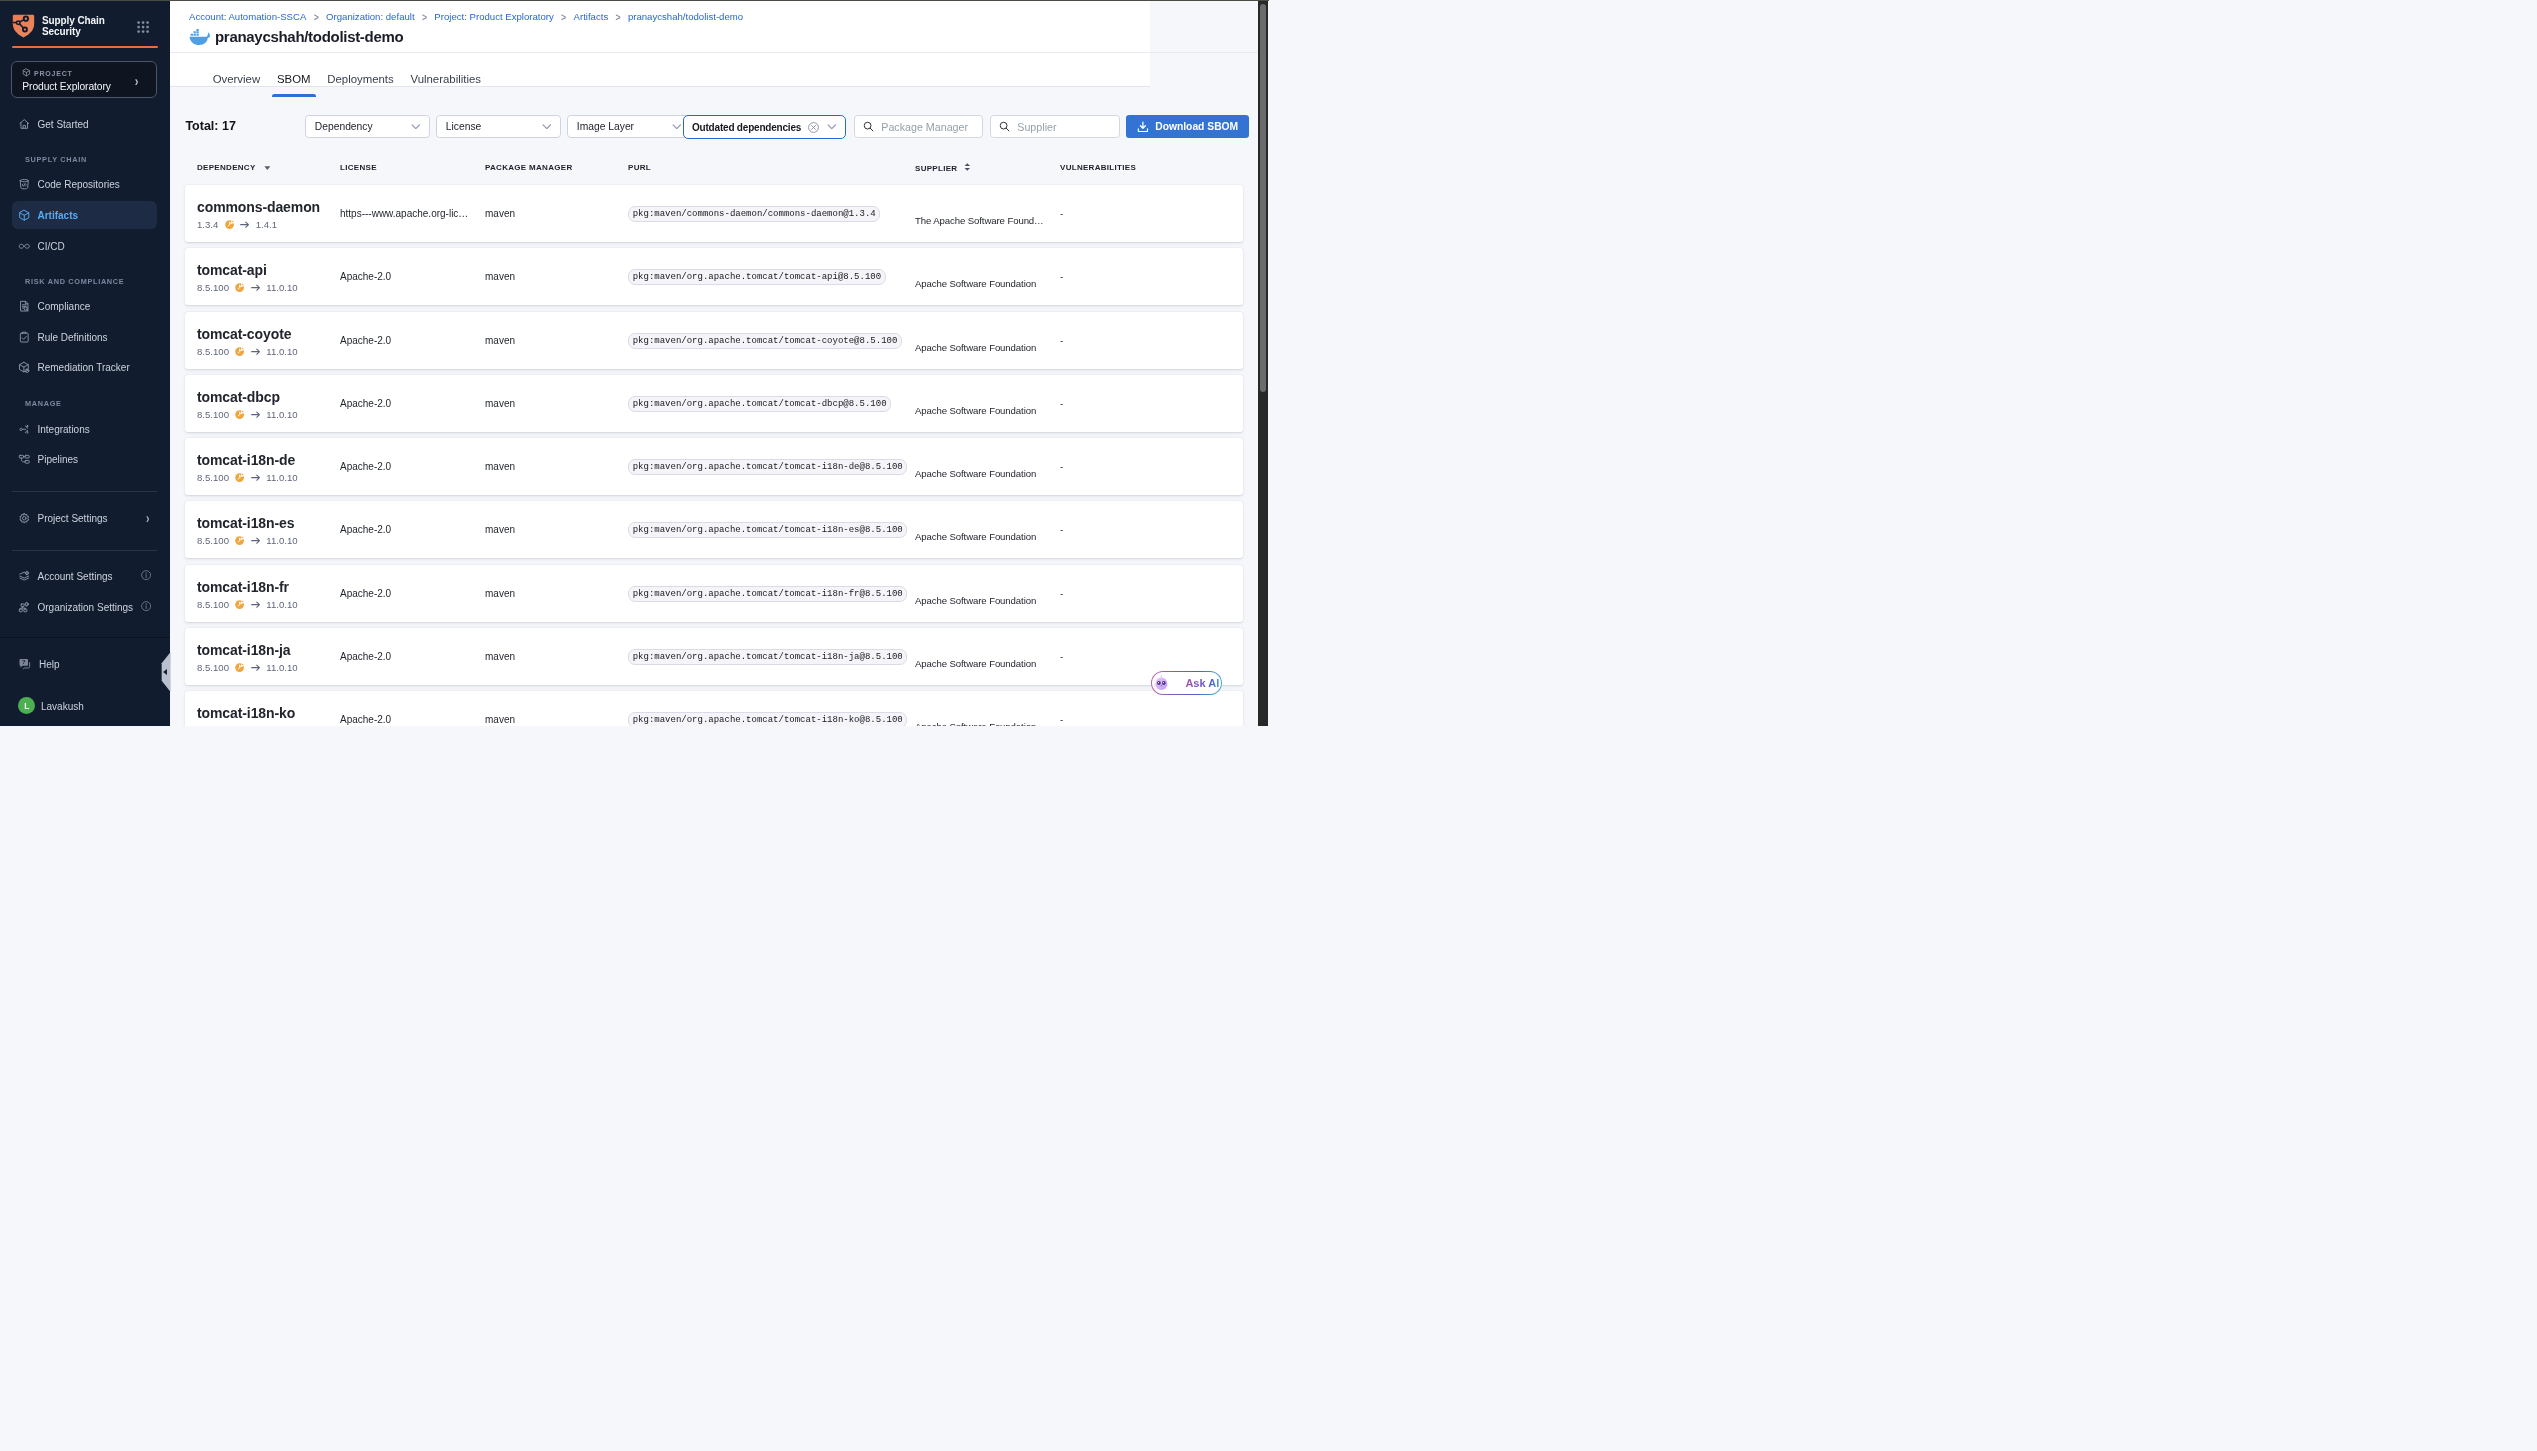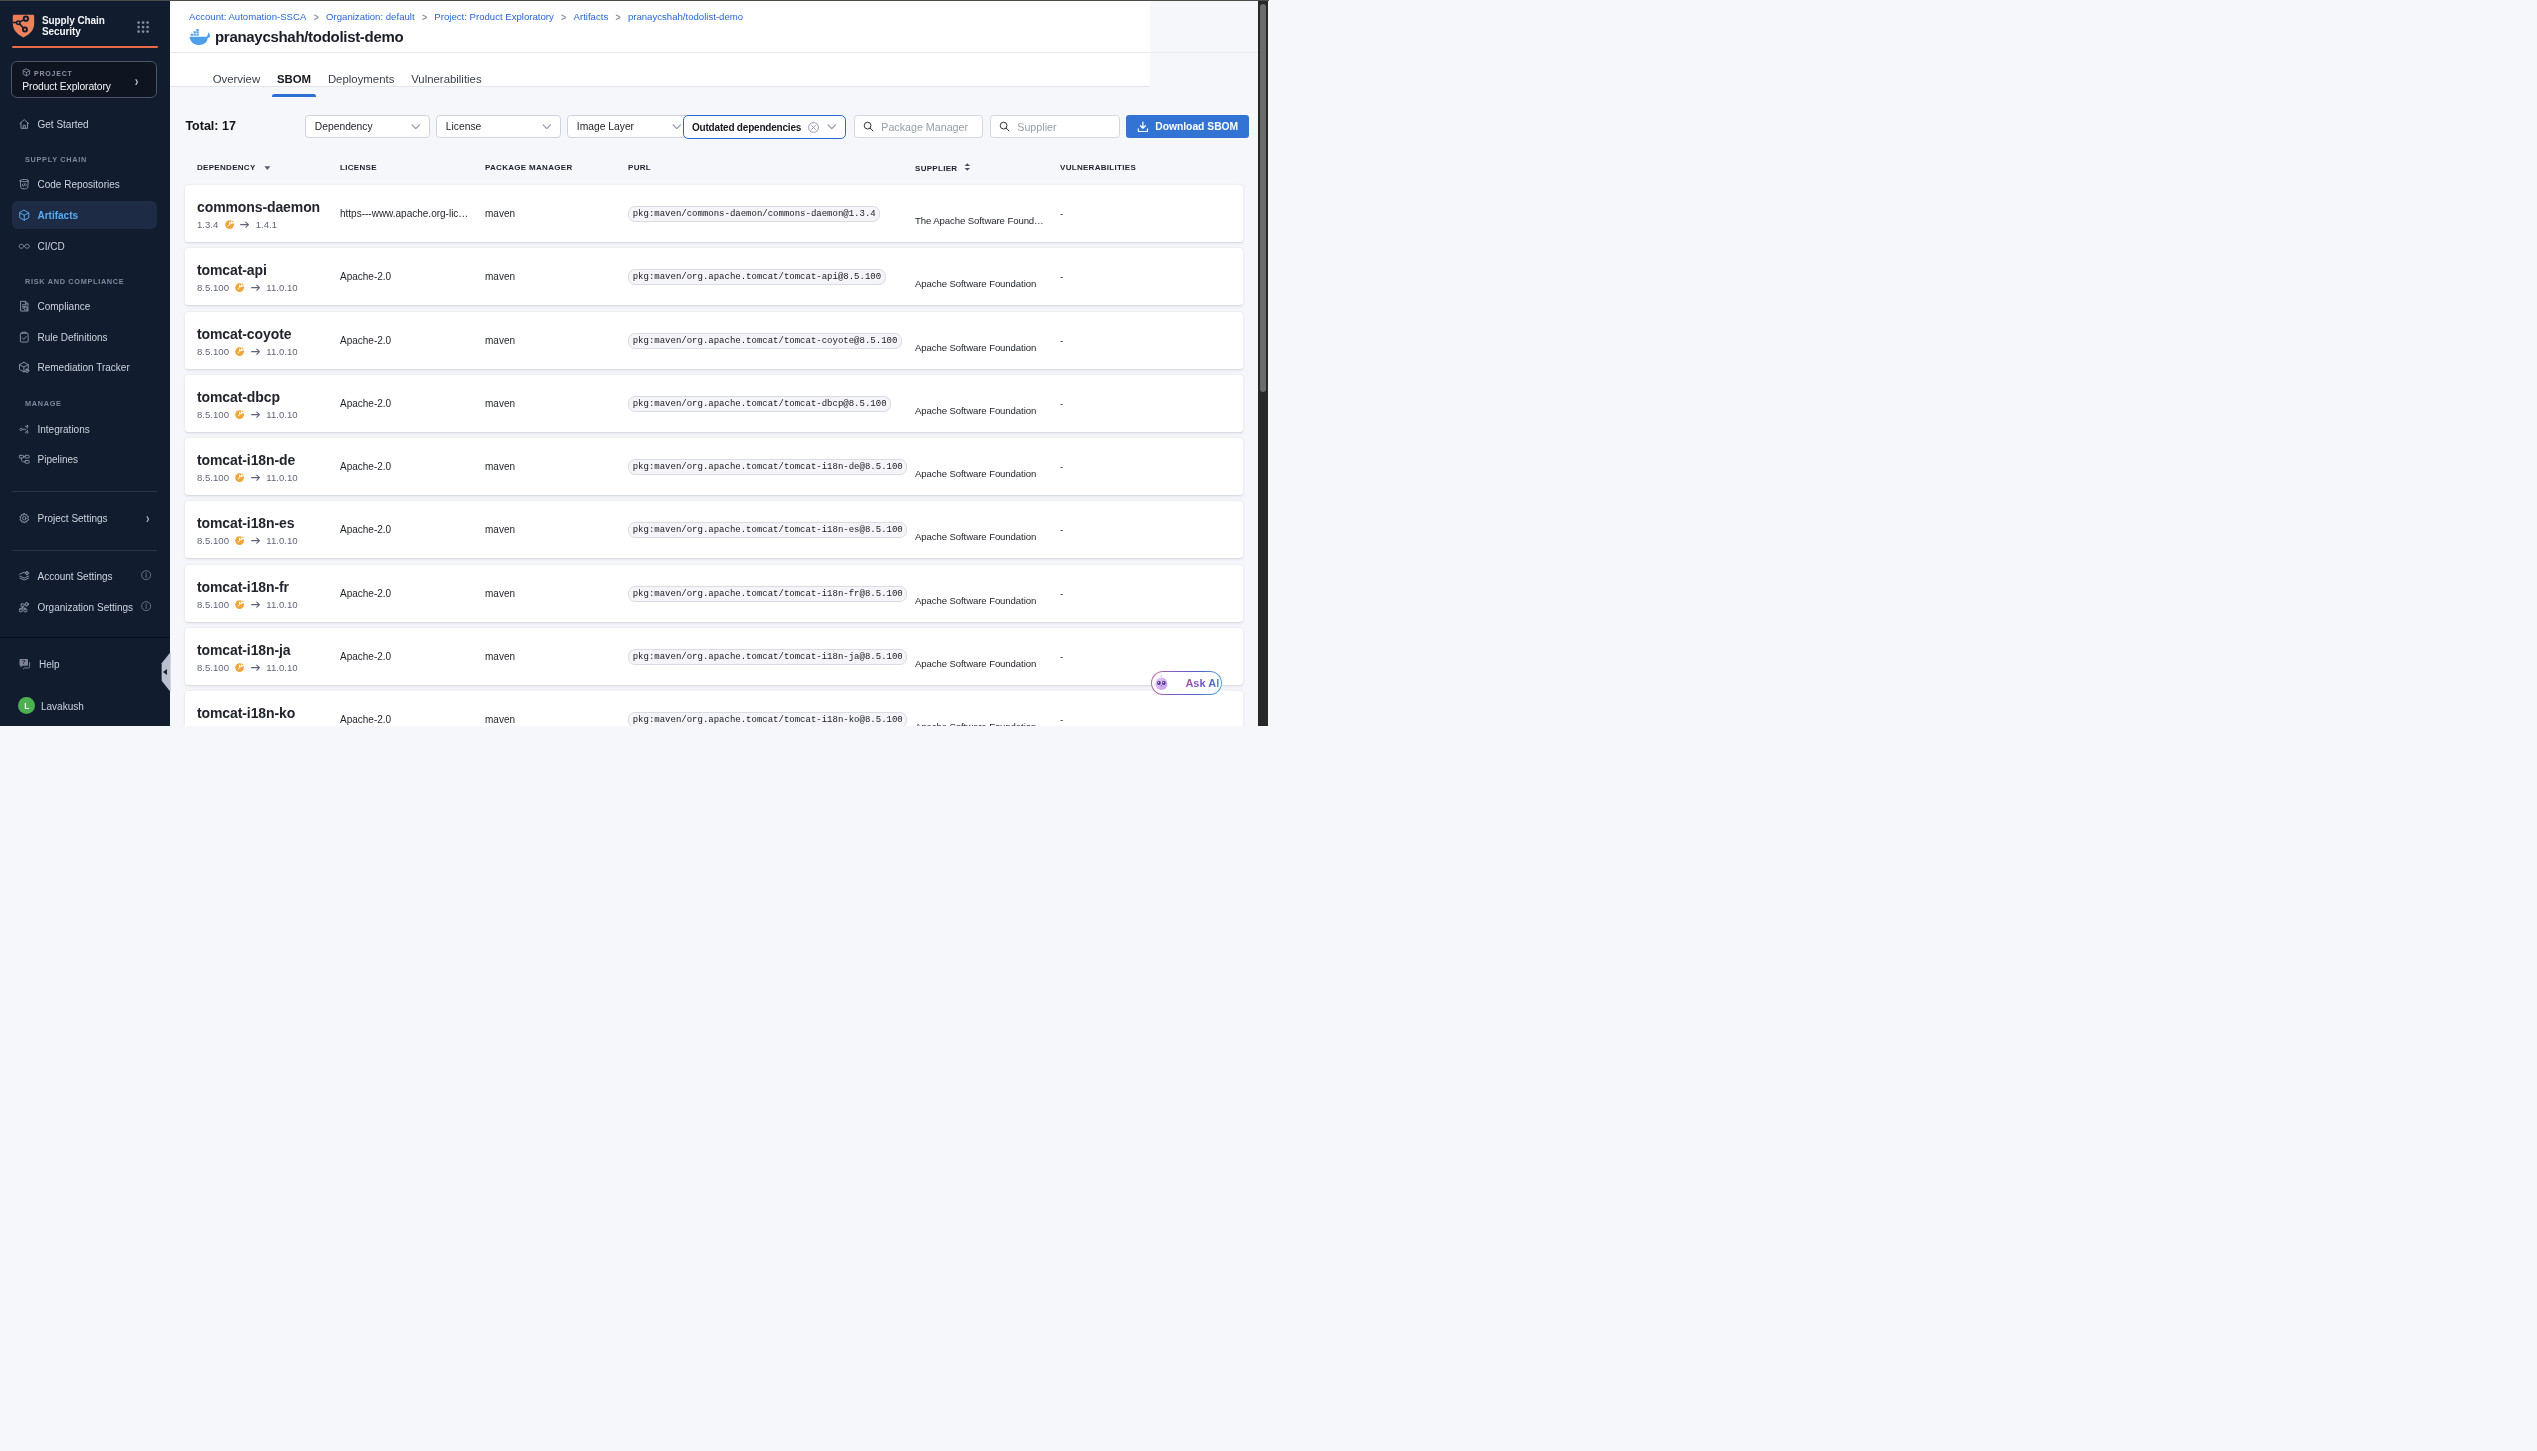--- a/index.html
+++ b/index.html
@@ -32,21 +32,21 @@
 
 .content { position:absolute; left:170px; top:0; width:1088px; height:726px; }
 .header { position:absolute; left:0; top:0; width:980px; height:87px; background:#fff; border-bottom:0.7px solid #e3e5ec; }
 .crumbs { position:absolute; left:19px; top:11px; font-size:9.6px; color:#2768d2; display:flex; align-items:center; white-space:nowrap; }
 .crumbs .sep { color:#8d95a5; padding:0 7.3px; font-size:8.8px; font-weight:bold; transform:scaleY(1.25); }
 .dockerwrap { position:absolute; left:18.4px; top:29px; }
 .title { position:absolute; left:45px; top:28px; font-size:15px; font-weight:bold; color:#1a1d27; letter-spacing:-0.3px; }
 .hline { position:absolute; left:0; top:52px; width:1088px; height:0.7px; background:#e8eaf0; }
 .tabs { position:absolute; left:42px; top:62px; display:flex; font-size:11.4px; color:#383e4d;margin-top:11px; }
 .tab { margin-right:15.4px; padding:0 0.7px 12px; }
-.tab.active { color:#14171f; font-weight:bold; position:relative; }
+.tab.active { color:#14171f; font-weight:normal; position:relative; }
 .tab.active:after { content:""; position:absolute; left:-4.4px; right:-4.4px; bottom:0; height:2.6px; border-radius:2.2px 2.2px 0 0; background:#2e6fd4; }
 
 .total { position:absolute; left:15.4px; top:119px; font-size:12.5px; font-weight:bold; color:#101218; }
 .fsel { position:absolute; top:115px; height:23px; background:#fff; border:0.7px solid #cfd2e0; border-radius:3.7px; display:flex; align-items:center; justify-content:space-between; padding:0 8.8px; font-size:10.3px; color:#1c1f29; }
 .fpill { white-space:nowrap; letter-spacing:-0.2px; position:absolute; left:513px; top:115px; width:163px; height:24px; background:#fff; border:1.2px solid #2767d1; border-radius:5.1px; display:flex; align-items:center; padding:0 8px; font-size:10px; font-weight:bold; color:#16181f; }
 .fsearch { position:absolute; top:115px; height:23px; background:#fff; border:0.7px solid #d4d6e2; border-radius:3.7px; display:flex; align-items:center; padding:0 8px; font-size:10.7px; color:#95a0ab; }
 .fsearch svg { margin-right:7.3px; }
 .btn { position:absolute; left:956px; top:115px; width:123px; height:23px; background:#3273D4; border-radius:3.3px; color:#fff; font-size:10.3px; font-weight:bold; display:flex; align-items:center; justify-content:center; }
 .btn svg { margin-right:6.6px; }
 

